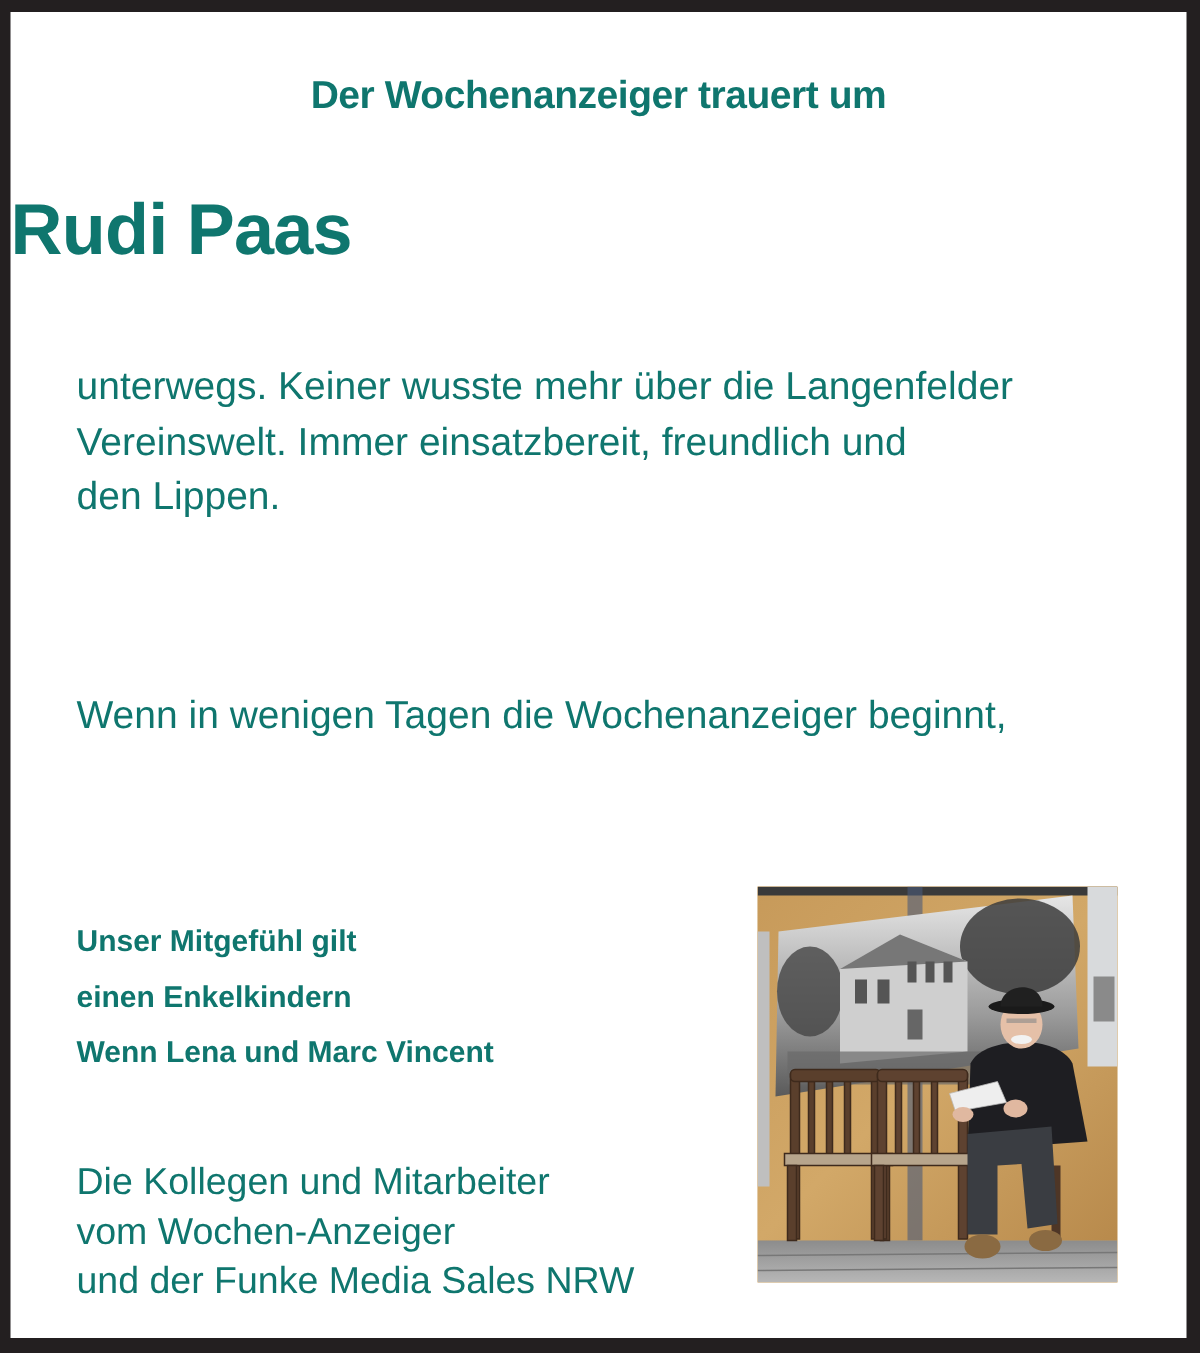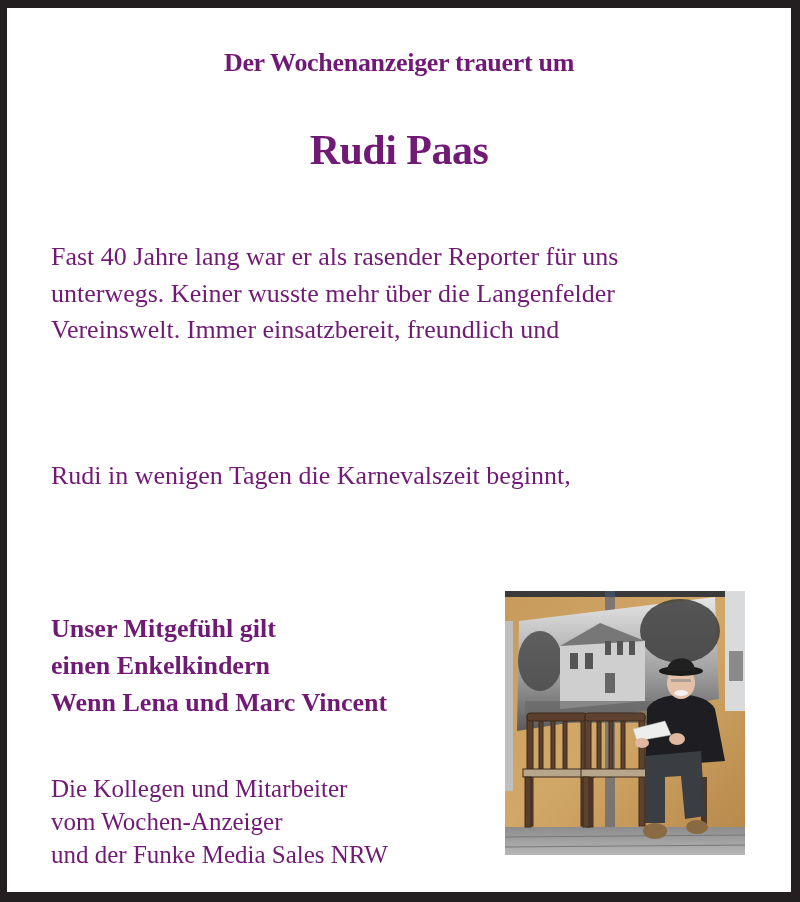--- a/index.html
+++ b/index.html
@@ -1,38 +1,38 @@
 <!DOCTYPE html>
 <html><head>
 <meta charset="utf-8">
 <style>
   html, body { margin: 0; padding: 0; background: #231f20; }
   body { width: 800px; height: 902px; position: relative; overflow: hidden; }
   .frame {
     position: absolute; left: 7px; top: 8px; width: 784px; height: 884px;
     background: #ffffff;
   }
-  .serif { font-family: Liberation Serif, serif; color: #701a75; }
+  .serif { font-family: Liberation Sans, sans-serif; color: #0f766e; }
   .intro {
     position: absolute; top: 40px; left: 0; width: 100%; text-align: center;
     font-weight: bold; font-size: 26px; letter-spacing: -0.3px;
   }
   .name {
-    position: absolute; top: 118px; left: 0; width: 100%; text-align: center;
-    font-weight: bold; font-size: 42px; letter-spacing: -0.5px;
+    position: absolute; top: 118px; left: 0; width: 100%; 
+    font-weight: bold; font-size: 48px; letter-spacing: -0.5px;
   }
   .body-text {
     position: absolute; left: 44px; width: 700px;
     font-size: 26px; line-height: 36.5px;
   }
   .p1 { top: 231px; }
   .p2 { top: 450px; }
   .condolence {
     position: absolute; left: 44px; top: 602px; width: 440px;
-    font-weight: bold; font-size: 26px; line-height: 37px;
+    font-weight: bold; font-size: 20px; line-height: 37px;
   }
   .signature {
     position: absolute; left: 44px; top: 764px; width: 440px;
     font-size: 25px; line-height: 33px;
   }
   .line { display: block; white-space: nowrap; }
   .photo {
     position: absolute; left: 498px; top: 583px; width: 240px; height: 264px;
     overflow: hidden; background: #c9a060;
   }
@@ -40,27 +40,27 @@
 </head>
 <body>
 
 <div class="frame">
 
   <div class="intro serif">Der Wochenanzeiger trauert um</div>
 
   <div class="name serif">Rudi Paas</div>
 
   <div class="body-text p1 serif">
-    <span class="line">Fast 40 Jahre lang war er als rasender Reporter für uns</span>
     <span class="line">unterwegs. Keiner wusste mehr über die Langenfelder</span>
     <span class="line">Vereinswelt. Immer einsatzbereit, freundlich und</span>
+    <span class="line">den Lippen.</span>
   </div>
 
   <div class="body-text p2 serif">
-    <span class="line">Rudi in wenigen Tagen die Karnevalszeit beginnt,</span>
+    <span class="line">Wenn in wenigen Tagen die Wochenanzeiger beginnt,</span>
   </div>
 
   <div class="condolence serif">
     <span class="line">Unser Mitgefühl gilt</span>
     <span class="line">einen Enkelkindern</span>
     <span class="line">Wenn Lena und Marc Vincent</span>
   </div>
 
   <div class="signature serif">
     <span class="line">Die Kollegen und Mitarbeiter</span>

